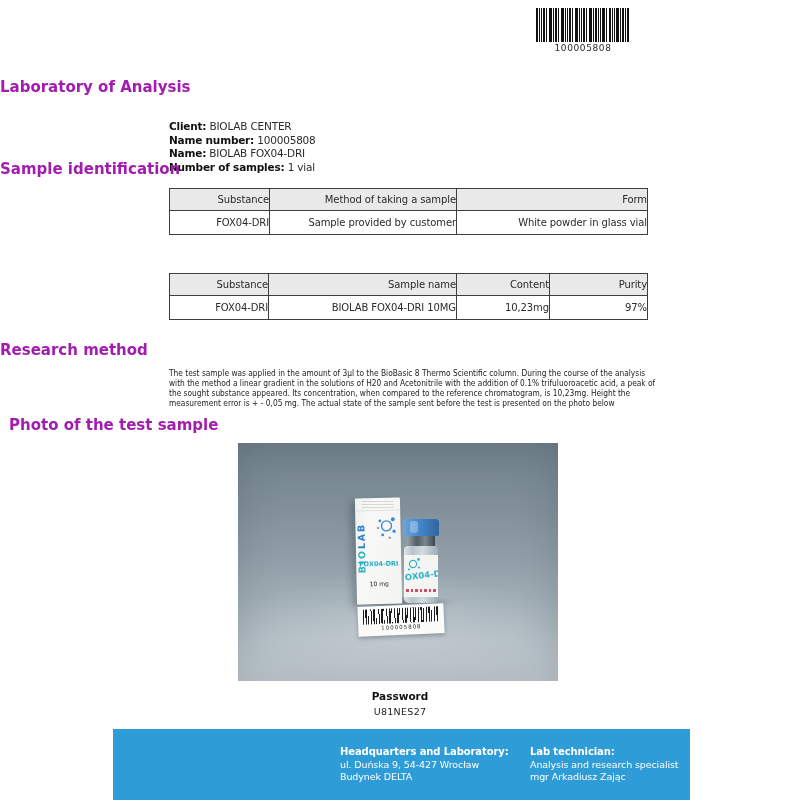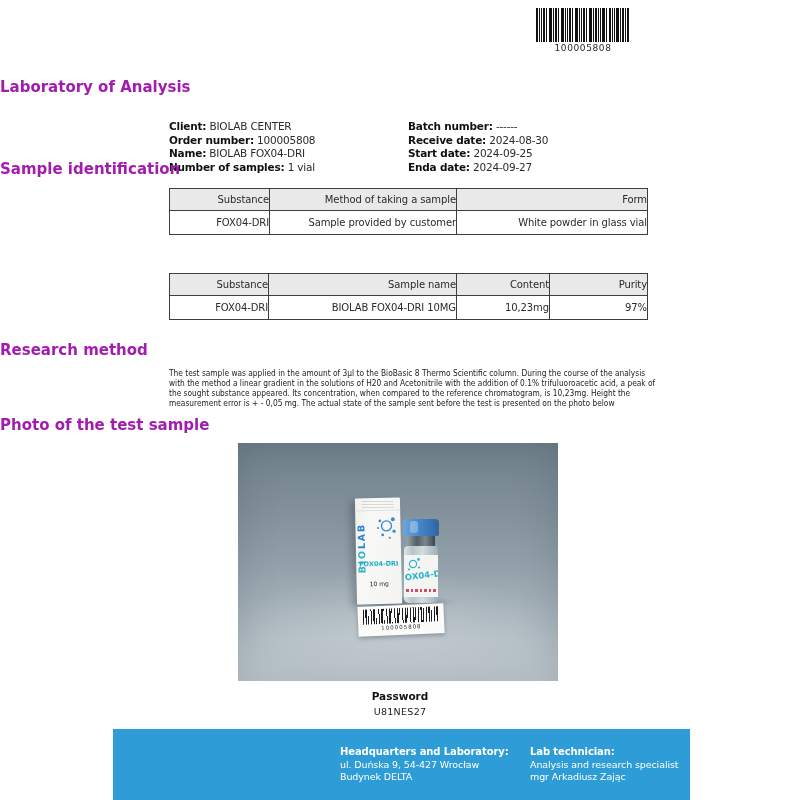--- a/index.html
+++ b/index.html
@@ -18,21 +18,21 @@
   .barcode-top { position:absolute; left:535px; top:8px; width:96px; text-align:center; }
   .barcode-top svg { display:block; margin:0 auto; }
   .bc-num { margin-top:1px; font-size:9px; color:#2a2a2a; letter-spacing:0.6px; }
 
   
   .h-center { position:absolute; left:0; width:741px; text-align:left; font-size:15px; font-weight:bold; color:#a21caf; }
   #h-title   { top:78px; }
   #h-sample  { top:160px; }
   #h-results { top:245px; }
   #h-comment { top:341px; }
-  #h-photo   { top:416px; }
+  #h-photo   { top:416px;padding-left:9px; }
 
   
   .info { position:absolute; top:120px; font-size:10.5px; line-height:13.5px; letter-spacing:-0.2px; color:#2b2b2b; }
   #info-left { left:169px; }
   #info-right { left:408px; }
   .info b { color:#111; }
 
   
   table { position:absolute; left:169px; border-collapse:collapse; table-layout:fixed; font-size:10px; color:#2a2a2a; text-align:right; }
   #table-sample { top:188px; }
@@ -154,29 +154,23 @@
         <rect x="91" y="0" width="2" height="34"></rect>
       </g>
     </svg>
     <div class="bc-num">100005808</div>
   </div>
 
   <div id="h-title" class="h-center">Laboratory of Analysis</div>
 
   <div id="info-left" class="info">
     <div><b>Client:</b> <span>BIOLAB CENTER</span></div>
-    <div><b>Order number:</b> <span>100005808</span></div>
+    <div><b>Name number:</b> <span>100005808</span></div>
     <div><b>Name:</b> <span>BIOLAB FOX04-DRI</span></div>
     <div><b>Number of samples:</b> <span>1 vial</span></div>
-  </div>
-  <div id="info-right" class="info">
-    <div><b>Batch number:</b> <span>------</span></div>
-    <div><b>Receive date:</b> <span>2024-08-30</span></div>
-    <div><b>Start date:</b> <span>2024-09-25</span></div>
-    <div><b>Enda date:</b> <span>2024-09-27</span></div>
   </div>
 
   <div id="h-sample" class="h-center">Sample identification</div>
   <table id="table-sample">
     <colgroup>
         <col style="width:100px">
         <col style="width:187px">
         <col style="width:191px">
       </colgroup>
     <thead>

